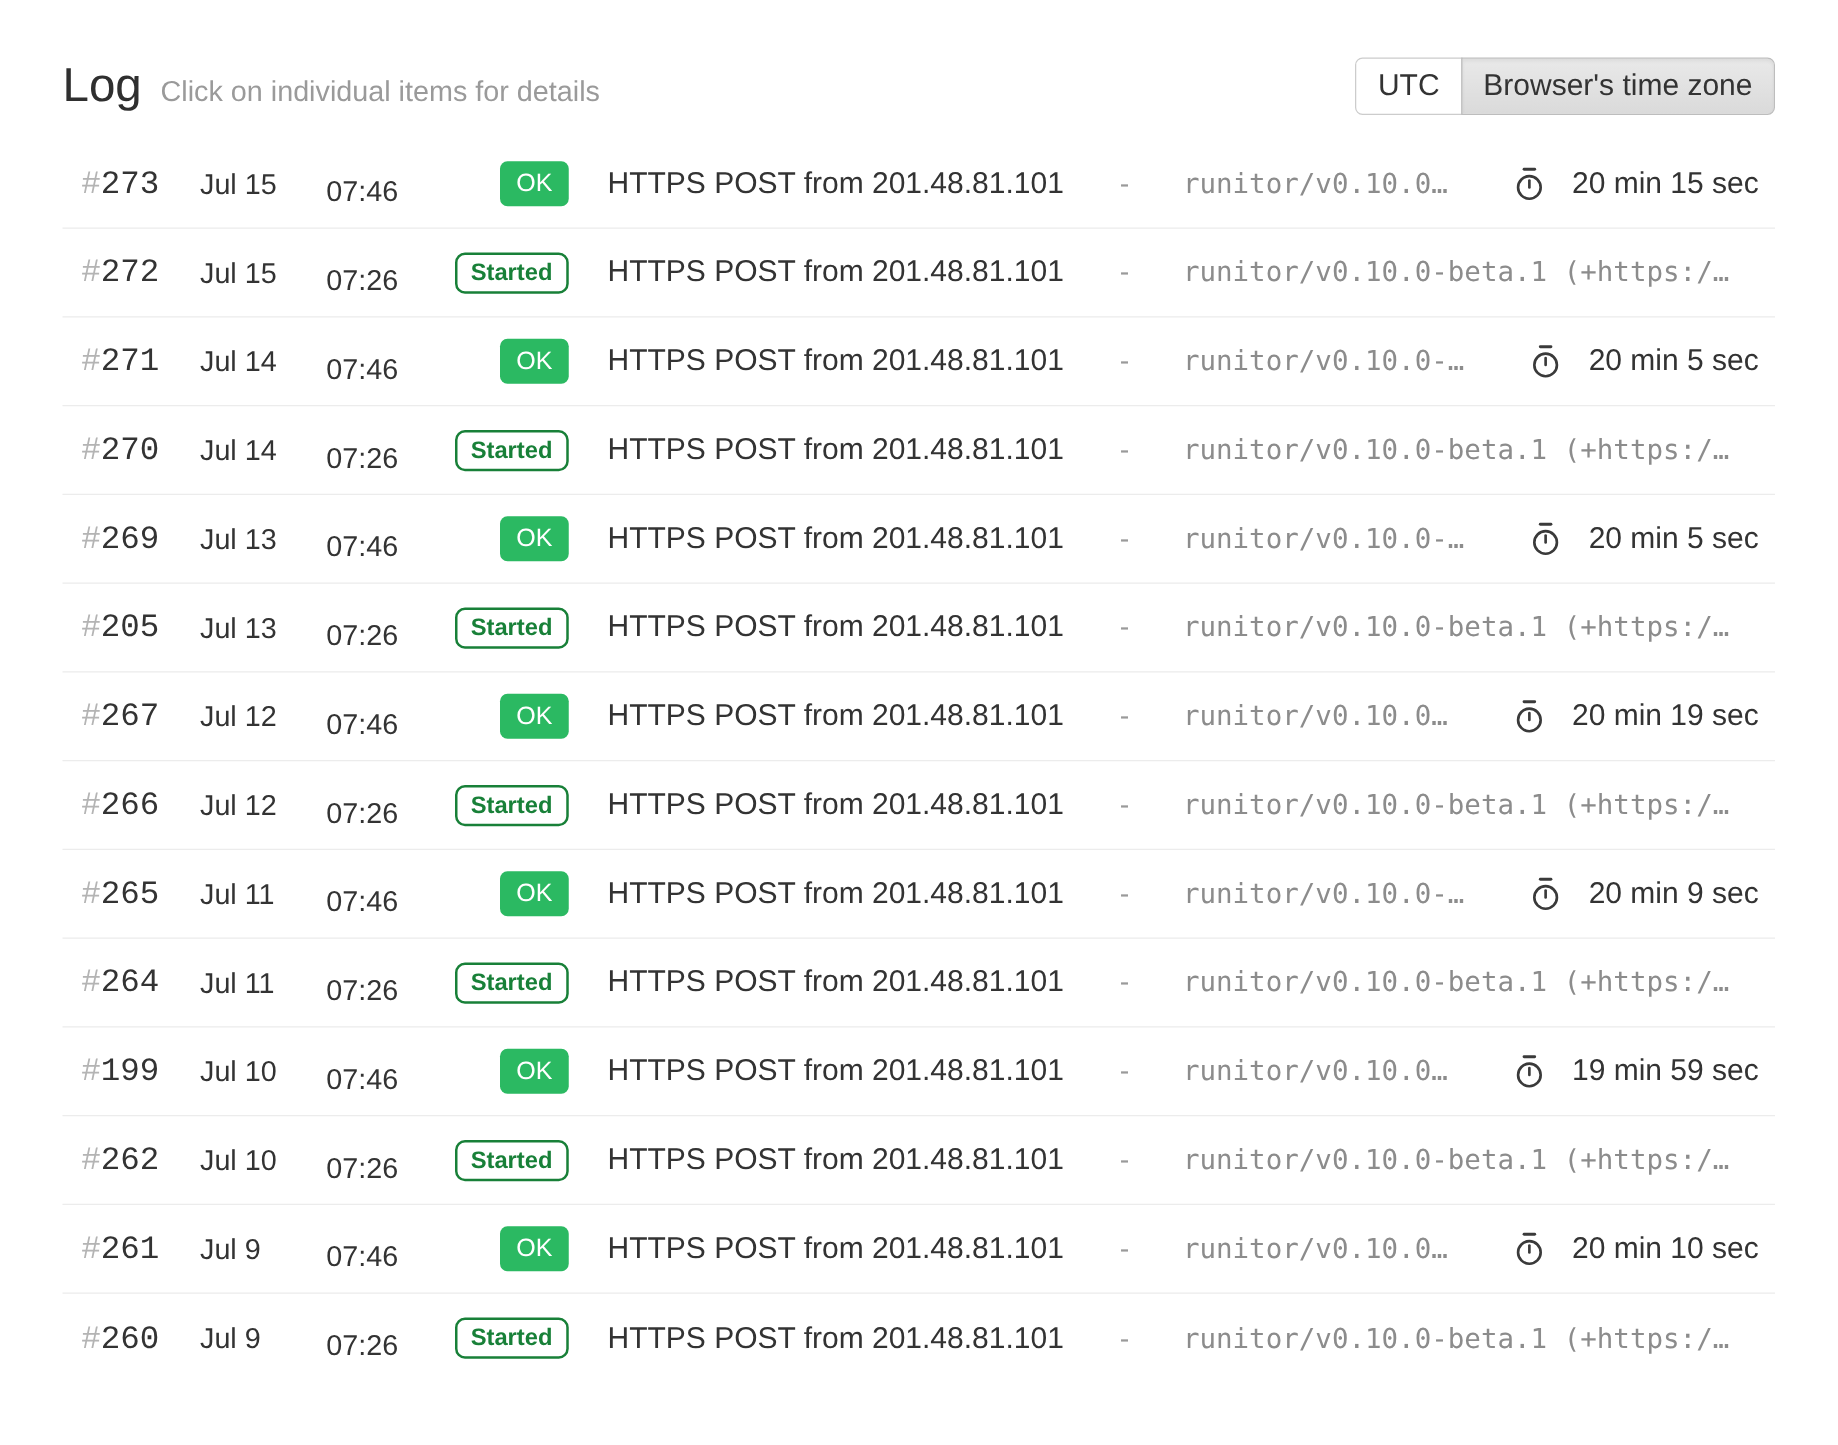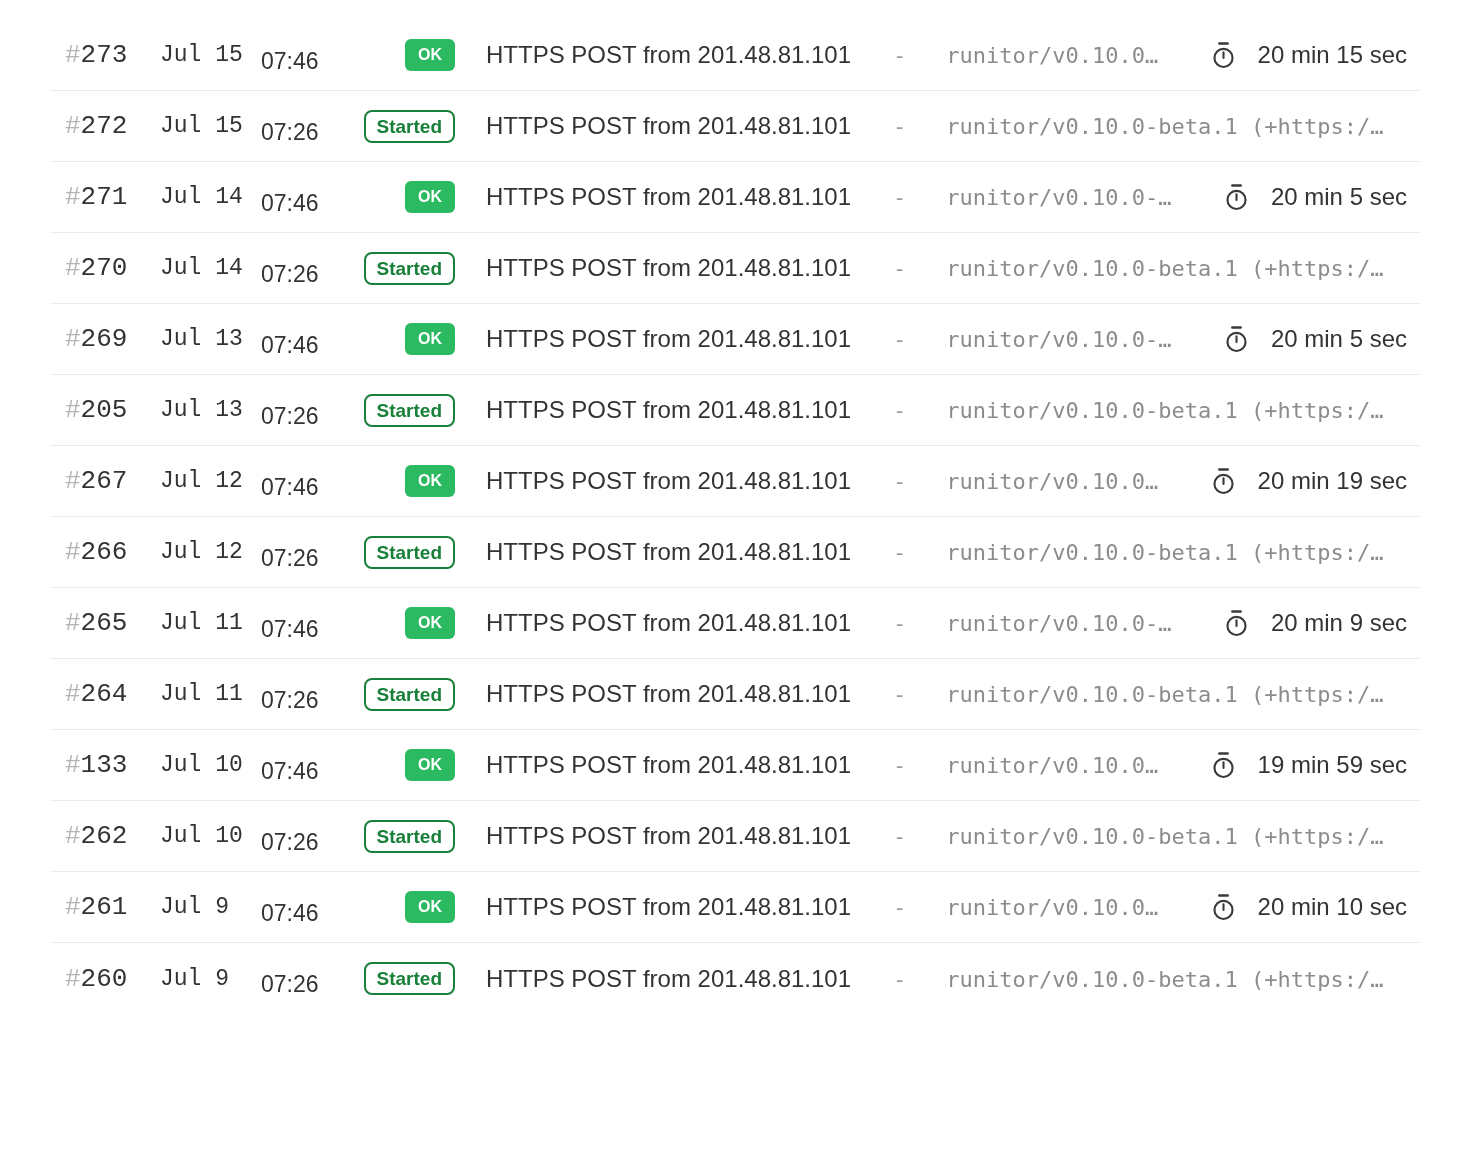--- a/index.html
+++ b/index.html
@@ -35,26 +35,26 @@
   }
   .table{margin-top:20px;}
   .row{
     display:flex;align-items:center;height:71px;
     border-bottom:1px solid var(--divider);
     padding-left:15px;cursor:pointer;
   }
   .row:last-child{border-bottom:none;}
   .num{width:95px;flex:none;font-family:Liberation Mono, monospace;font-size:26px;color:var(--text-primary);}
   .num .hash{color:var(--hash-gray);}
-  .date{width:101px;flex:none;font-size:23px;font-family:Liberation Mono, monospace;}
+  .date{width:101px;flex:none;font-size:23px;}
   .time{width:99px;flex:none;font-size:23px;margin-top:12px;}
   .badge-cell{width:95px;flex:none;display:flex;justify-content:flex-end;}
   .badge{line-height:1;white-space:nowrap;}
   .badge.ok{
-    background:var(--ok-green);color:#fff;font-weight:bold;font-size:16px;
+    background:var(--ok-green);color:#fff;font-weight:normal;font-size:20px;
     padding:8px 13px;border-radius:6px;
   }
   .badge.started{
     background:#fff;color:var(--started-green);border:2px solid var(--started-green);
     font-weight:bold;font-size:19px;padding:5px 11px;border-radius:8px;
   }
   .desc{
     margin-left:31px;flex:1;min-width:0;
     display:flex;align-items:baseline;white-space:nowrap;overflow:hidden;gap:29px;
   }
@@ -64,20 +64,30 @@
   .duration{
     flex:none;display:flex;align-items:center;gap:21px;
     margin-left:18px;padding-right:13px;font-size:24px;color:var(--text-primary);white-space:nowrap;
   }
   .stopwatch{display:block;color:#3a3a3a;}
 </style>
 </head>
 <body>
 
 <div class="page">
+  <div class="header">
+    <div class="titles">
+      <h1>Log</h1>
+      <span class="subtitle">Click on individual items for details</span>
+    </div>
+    <div class="btn-group">
+      <button class="btn">UTC</button>
+      <button class="btn active">Browser's time zone</button>
+    </div>
+  </div>
 
   <div class="table" id="log-table">
   <div class="row">
     <span class="num"><span class="hash">#</span><span class="n">273</span></span>
     <span class="date">Jul 15</span>
     <span class="time">07:46</span>
     <span class="badge-cell">
       <span class="badge ok">OK</span>
     </span>
     <span class="desc">
@@ -252,21 +262,21 @@
     </span>
     <span class="desc">
       <span class="event-text">HTTPS POST from 201.48.81.101</span>
       <span class="sep">-</span>
       <span class="agent">runitor/v0.10.0-beta.1 (+https:/…</span>
     </span>
 
   </div>
 
   <div class="row">
-    <span class="num"><span class="hash">#</span><span class="n">133</span></span>
+    <span class="num"><span class="hash">#</span><span class="n">199</span></span>
     <span class="date">Jul 10</span>
     <span class="time">07:46</span>
     <span class="badge-cell">
       <span class="badge ok">OK</span>
     </span>
     <span class="desc">
       <span class="event-text">HTTPS POST from 201.48.81.101</span>
       <span class="sep">-</span>
       <span class="agent">runitor/v0.10.0…</span>
     </span>

